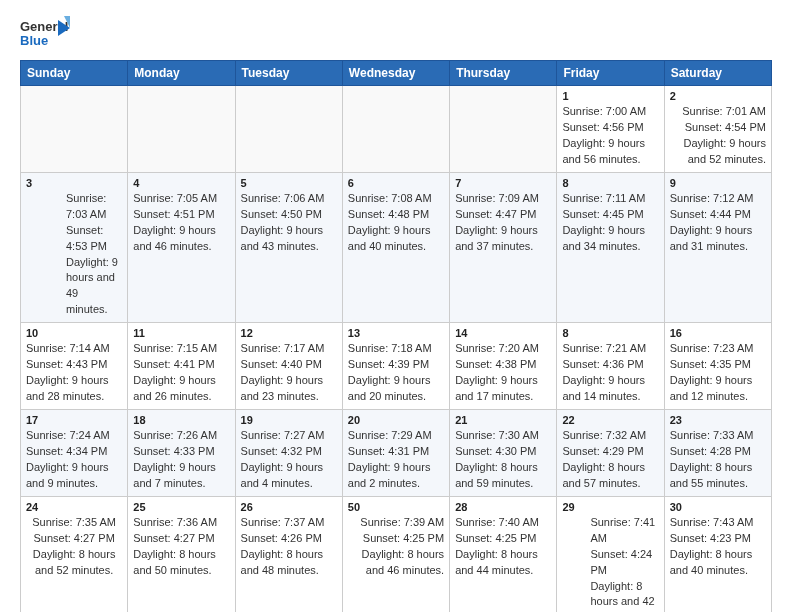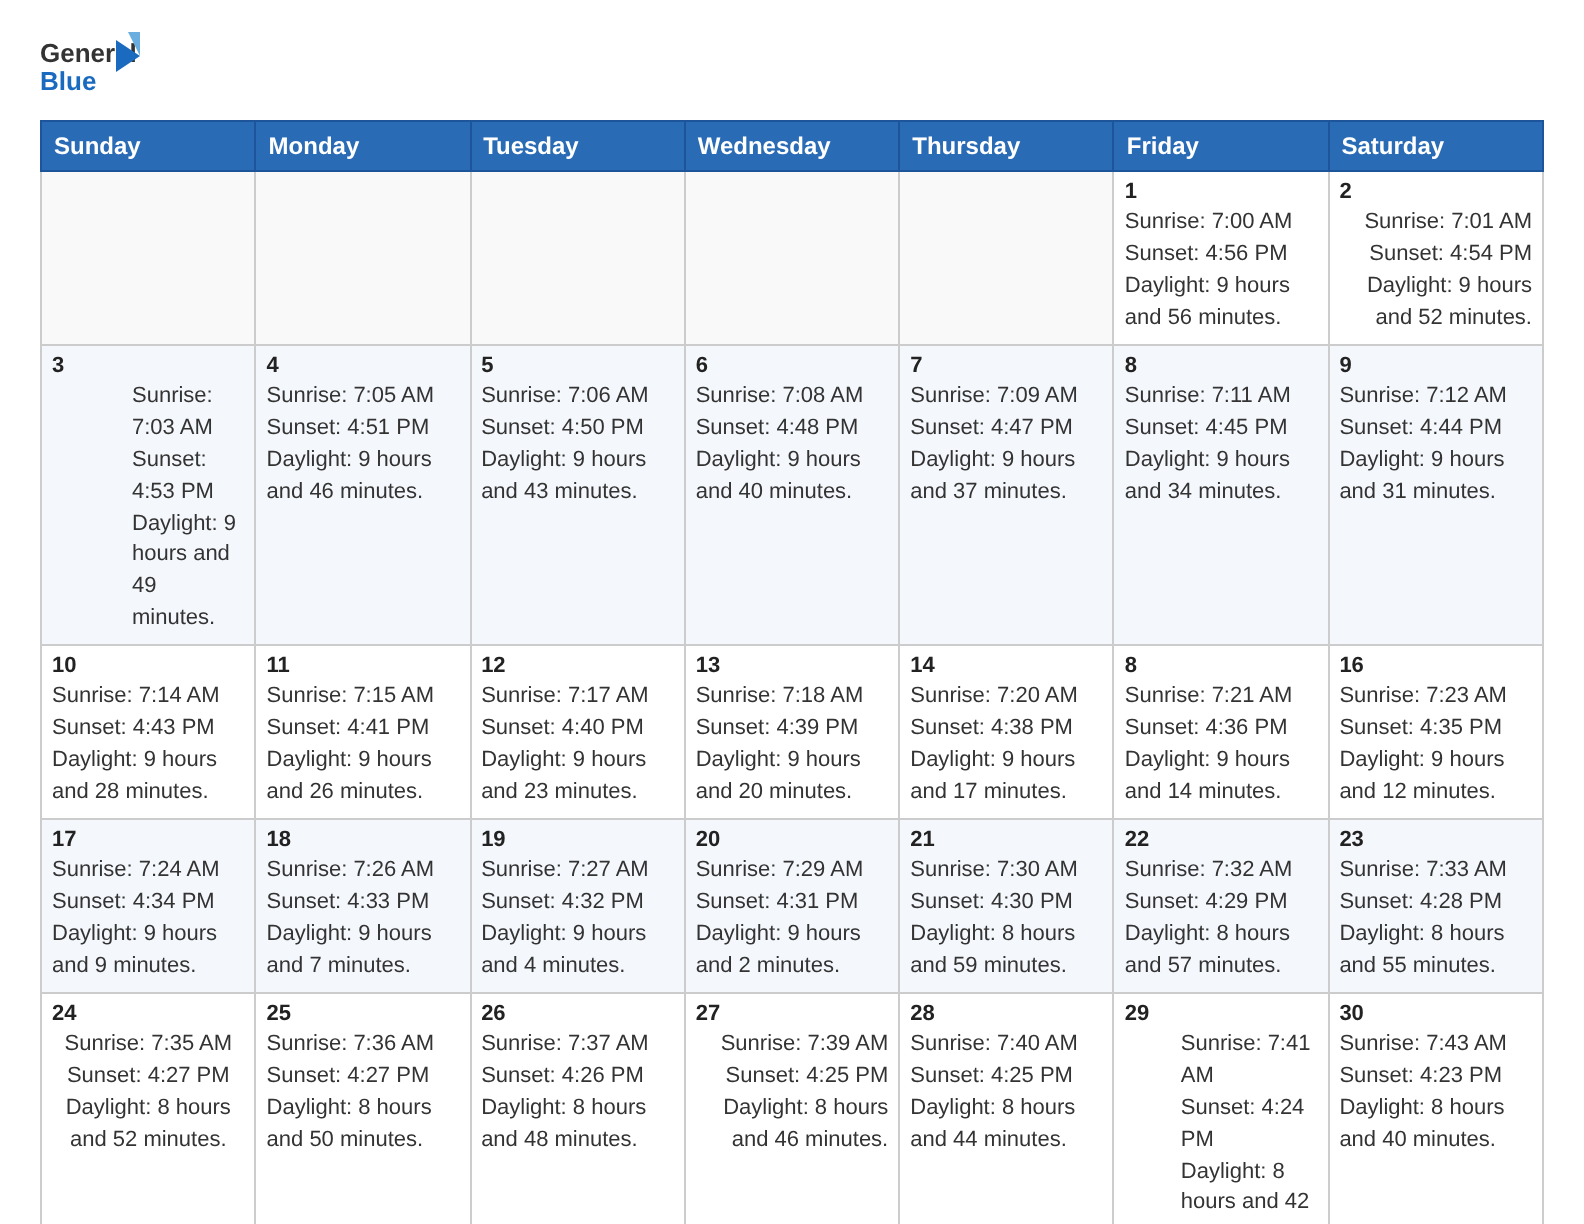--- a/index.html
+++ b/index.html
@@ -282,21 +282,21 @@
 Sunset: 4:27 PM
 Daylight: 8 hours and 50 minutes.</div>
           </td>
           <td>
             <span class="day-num">26</span>
             <div class="day-info" style="white-space: pre-line;">Sunrise: 7:37 AM
 Sunset: 4:26 PM
 Daylight: 8 hours and 48 minutes.</div>
           </td>
           <td>
-            <span class="day-num">27</span>
+            <span class="day-num">50</span>
             <div class="day-info" style="white-space: pre-line; text-align: right;">Sunrise: 7:39 AM
 Sunset: 4:25 PM
 Daylight: 8 hours and 46 minutes.</div>
           </td>
           <td>
             <span class="day-num">28</span>
             <div class="day-info" style="white-space: pre-line;">Sunrise: 7:40 AM
 Sunset: 4:25 PM
 Daylight: 8 hours and 44 minutes.</div>
           </td>

